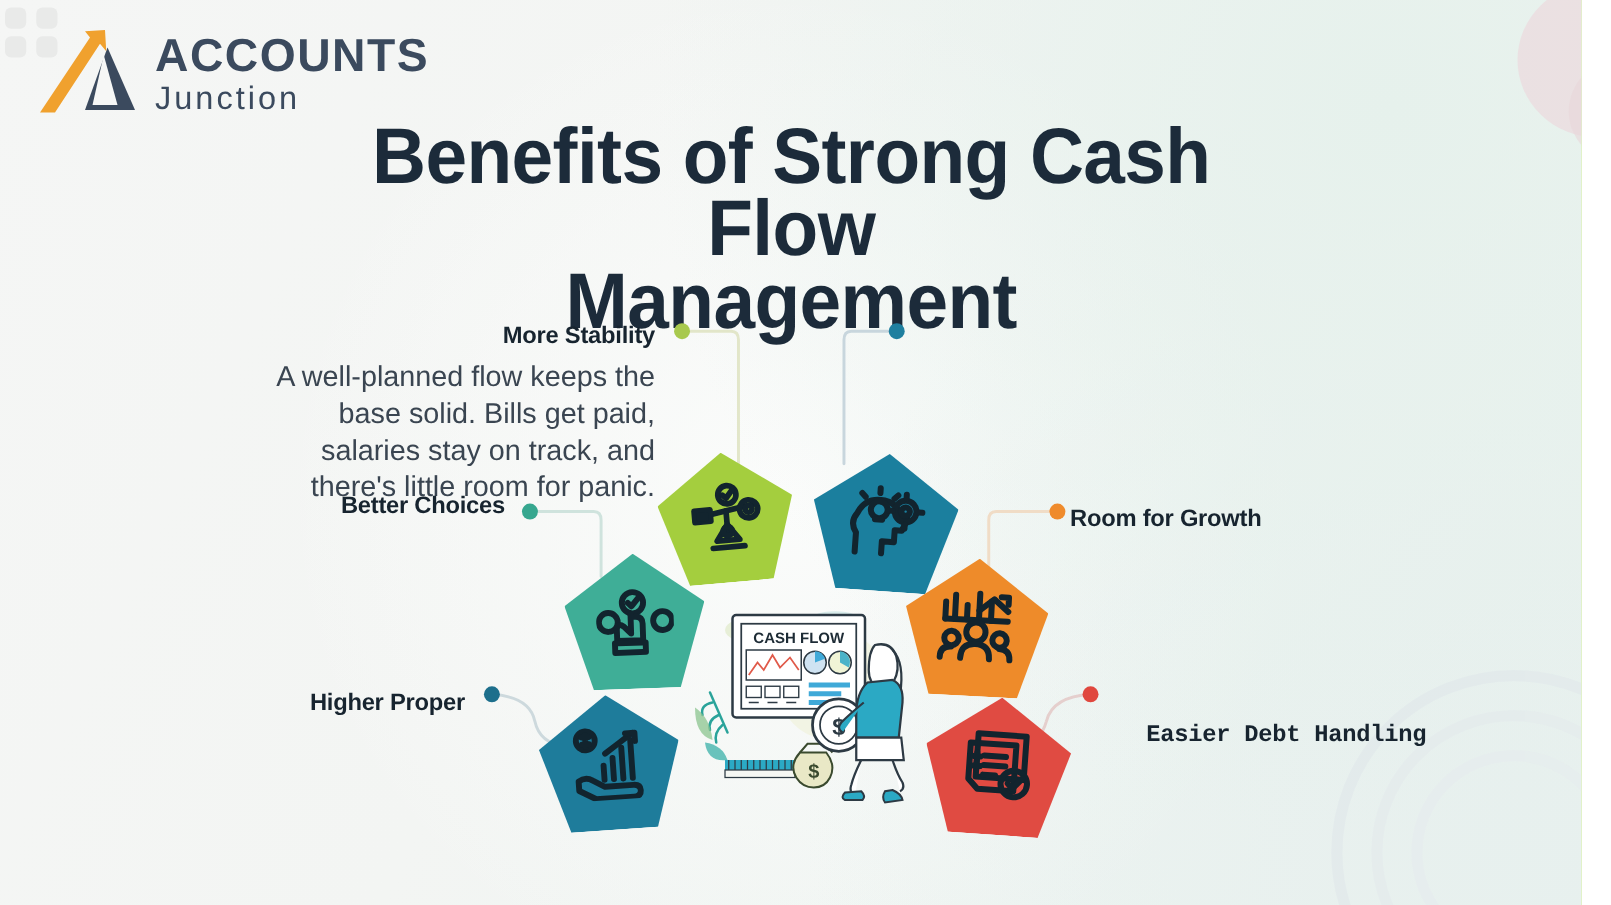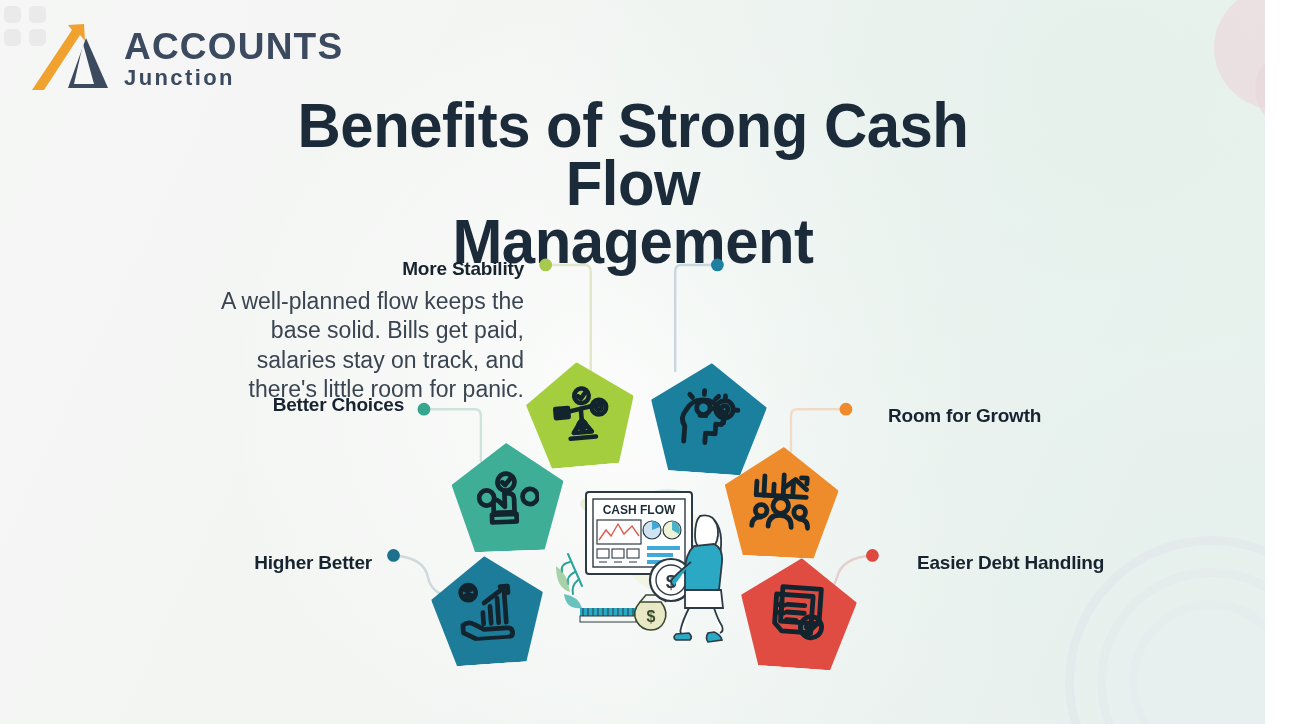--- a/index.html
+++ b/index.html
@@ -90,22 +90,22 @@
   }
   .logo-mark { width: 86px; height: 72px; flex: none; }
   .logo-words { display: flex; flex-direction: column; line-height: 1; }
   .logo-top {
     font-size: 37px;
     font-weight: 700;
     letter-spacing: 1.2px;
     color: #3b4a5e;
   }
   .logo-bot {
-    font-size: 22px;
-    font-weight: 700;
+    font-size: 26px;
+    font-weight: 400;
     letter-spacing: 2.4px;
     color: #3b4a5e;
     margin-top: 2px;
   }
 
   
   .page-title {
     position: absolute;
     left: 50%;
     transform: translateX(-50%);
@@ -175,23 +175,23 @@
     font-size: 23px;
     line-height: 1.28;
     color: #3a4551;
   }
   .align-right { text-align: right; }
   .align-left  { text-align: left; }
 
   #block-stability { left: 212px; top: 259px; width: 312px; }
   #block-mindset   { left: 758px; top: 259px; width: 332px; }
   #block-choices   { left: 92px;  top: 395px; width: 312px; }
-  #block-growth    { left: 888px; top: 406px; width: 310px; }
+  #block-growth    { left: 856px; top: 406px; width: 310px; }
   #block-profits   { left: 78px;  top: 553px; width: 294px; }
-  #block-debt      { left: 917px; top: 553px; width: 322px; }
+  #block-debt      { left: 917px; top: 578px; width: 322px; font-family: Liberation Mono, monospace; }
 </style>
 </head>
 <body>
 
 <div id="stage">
 
   <div class="bg-wash"></div>
   <div class="blob-pink-a"></div>
   <div class="blob-pink-b"></div>
   <div class="arcs">
@@ -391,20 +391,20 @@
 
   <div class="block align-right" id="block-choices">
     <h3>Better Choices</h3>
   </div>
 
   <div class="block align-left" id="block-growth">
     <h3>Room for Growth</h3>
   </div>
 
   <div class="block align-right" id="block-profits">
-    <h3>Higher Better</h3>
+    <h3>Higher Proper</h3>
   </div>
 
   <div class="block align-left" id="block-debt">
     <h3>Easier Debt Handling</h3>
   </div>
 
 </div>
 
 </body></html>

